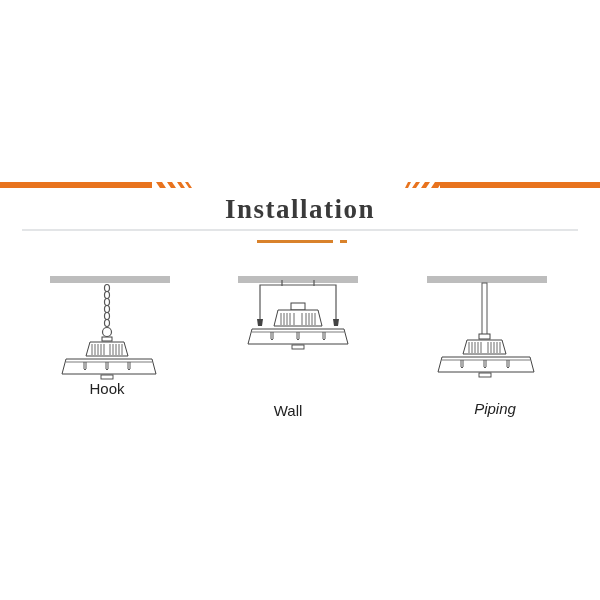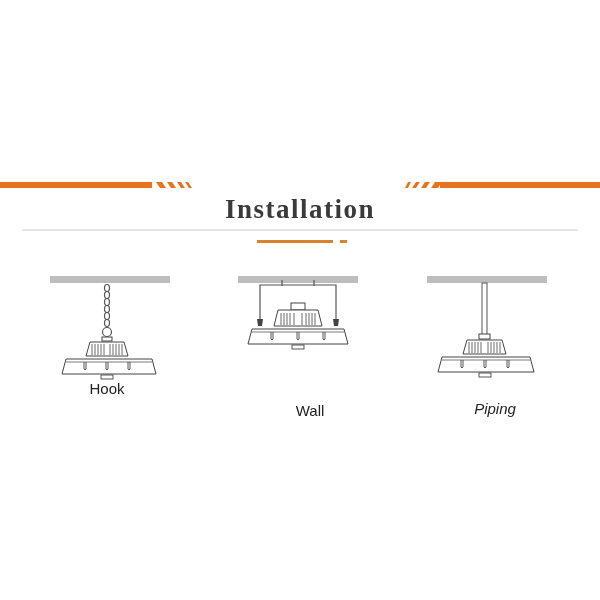--- a/index.html
+++ b/index.html
@@ -111,21 +111,21 @@
     <path d="M14 53 L106 53 L110 68 L10 68 Z" fill="#fff" stroke="#444" stroke-width="1"></path>
     <line x1="14" y1="56" x2="106" y2="56" stroke="#444" stroke-width="0.7"></line>
     <g fill="none" stroke="#444" stroke-width="0.9">
       <path d="M33 56 L33 63 Q34 65 35 63 L35 56"></path>
       <path d="M59 56 L59 63 Q60 65 61 63 L61 56"></path>
       <path d="M85 56 L85 63 Q86 65 87 63 L87 56"></path>
     </g>
     <rect x="54" y="69" width="12" height="4" fill="#fff" stroke="#444" stroke-width="0.9"></rect>
   </svg>
 </div>
-<div class="abs label" style="left:250px;top:402px;">Wall</div>
+<div class="abs label" style="left:228px;top:402px;">Wall</div>
 
 <div class="abs" style="left:427px;top:276px;width:122px;height:110px;">
   <svg width="122" height="110" viewBox="0 0 122 110">
     <rect x="0" y="0" width="120" height="7" fill="#bdbdbd"></rect>
     <rect x="55" y="7" width="5" height="52" fill="#fff" stroke="#555" stroke-width="1"></rect>
     <g fill="#fff" stroke="#444" stroke-width="1">
       <rect x="52" y="58" width="11" height="5"></rect>
       <path d="M40 64 L75 64 L79 78 L36 78 Z"></path>
     </g>
     <g stroke="#444" stroke-width="0.8">

